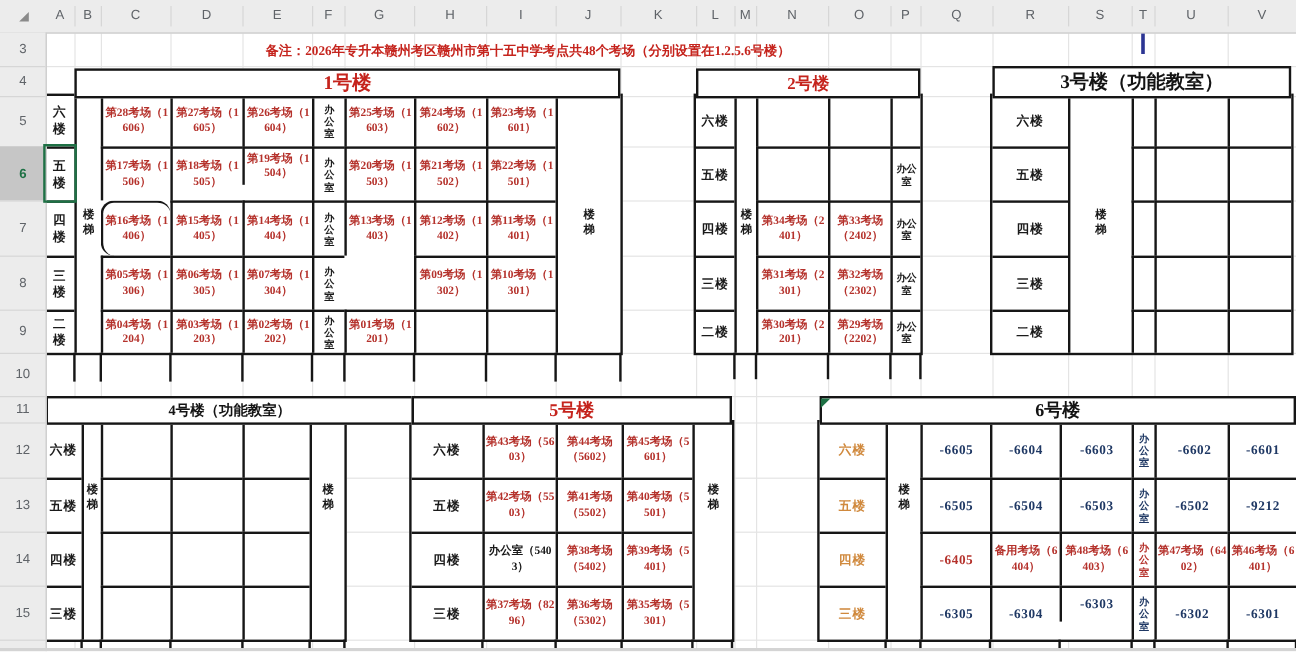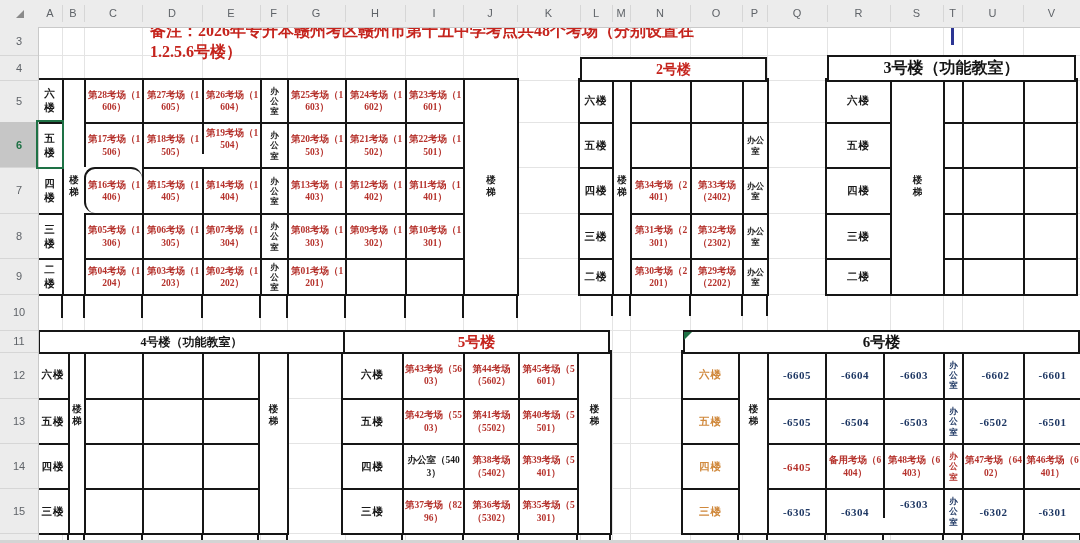--- a/index.html
+++ b/index.html
@@ -16,21 +16,21 @@
   #select-all-icon{position:absolute;left:16px;top:10px;width:0;height:0;
      border-left:8px solid transparent;border-bottom:8px solid #8a8a8a;z-index:5;}
   #bottom-band{position:absolute;left:0;top:540px;width:1080px;height:3px;background:#d4d4d4;z-index:6;}
   
   .gl-v{position:absolute;width:1px;background:#e4e4e4;z-index:0;}
   .gl-h{position:absolute;height:1px;background:#e4e4e4;z-index:0;}
   
   #note{position:absolute;left:150px;top:31px;width:580px;height:22px;z-index:2;
         display:flex;align-items:center;justify-content:center;
         font-family:"Liberation Serif","DejaVu Serif",serif;font-weight:bold;
-        font-size:16px;color:var(--red-title);}
+        font-size:11px;color:var(--red-title);}
   
   .title-box{position:absolute;background:#fff;border:2px solid var(--line);box-sizing:border-box;z-index:2;
         display:flex;align-items:center;justify-content:center;
         font-family:"Liberation Serif","DejaVu Serif",serif;font-weight:bold;}
   .title-red{color:var(--red-title);}
   .title-black{color:#141414;}
   
   .tbl{position:absolute;background:#fff;border:2px solid var(--line);box-sizing:border-box;z-index:1;}
   .cell{position:absolute;box-sizing:border-box;display:flex;align-items:center;justify-content:center;
         text-align:center;font-family:"Liberation Serif","DejaVu Serif",serif;font-weight:bold;
@@ -93,20 +93,21 @@
       <div class="gl-h" style="top: 330px; left: 38px; width: 1042px;"></div>
       <div class="gl-h" style="top: 352px; left: 38px; width: 1042px;"></div>
       <div class="gl-h" style="top: 398px; left: 38px; width: 1042px;"></div>
       <div class="gl-h" style="top: 443px; left: 38px; width: 1042px;"></div>
       <div class="gl-h" style="top: 488px; left: 38px; width: 1042px;"></div>
       <div class="gl-h" style="top: 533px; left: 38px; width: 1042px;"></div>
     </div>
 
   <div id="note">备注：2026年专升本赣州考区赣州市第十五中学考点共48个考场（分别设置在1.2.5.6号楼）</div>
 
+  <div class="title-box title-red" style="left:62px;top:57px;width:455px;height:25px;font-size:16px;">1号楼</div>
   <div class="title-box title-red" style="left:580px;top:57px;width:187px;height:25px;font-size:14px;">2号楼</div>
   <div class="title-box title-black" style="left:827px;top:55px;width:249px;height:27px;font-size:16px;">3号楼（功能教室）</div>
   <div class="title-box title-black" style="left:38px;top:330px;width:307px;height:24px;font-size:12px;">4号楼（功能教室）</div>
   <div class="title-box title-red" style="left:343px;top:330px;width:267px;height:24px;font-size:15px;">5号楼</div>
   <div class="title-box title-black" style="left:683px;top:330px;width:397px;height:24px;font-size:15px;">6号楼</div>
 
   <div id="tables-layer">
       <div class="tbl" style="left: 36px; top: 78px; width: 483px; height: 218px;">
         <div class="cell s-floor c-black" style="left: 0px; top: 0px; width: 24px; height: 42px;">六楼</div>
         <div class="cell s-floor c-black bt" style="left: 0px; top: 42px; width: 24px; height: 45px;">五楼</div>
@@ -145,21 +146,20 @@
         </div>
         <div class="cell s-office c-black bl bt" style="left: 222px; top: 133px; width: 27px; height: 45px;">
           <span class="vi">办公室</span>
         </div>
         <div class="cell s-office c-black bl bt" style="left: 222px; top: 178px; width: 27px; height: 36px;">
           <span class="vi">办公室</span>
         </div>
         <div class="cell s-exam c-red bl" style="left: 249px; top: 0px; width: 58px; height: 42px;">第25考场（1603）</div>
         <div class="cell s-exam c-red bl bt" style="left: 249px; top: 42px; width: 58px; height: 45px;">第20考场（1503）</div>
         <div class="cell s-exam c-red bl bt" style="left: 249px; top: 87px; width: 58px; height: 46px;">第13考场（1403）</div>
-        <div class="cell s-exam c-red bl bt" style="left: 249px; top: 133px; width: 58px; height: 45px;">第08考场（1303）</div>
         <div class="cell s-exam c-red bl bt" style="left: 249px; top: 178px; width: 58px; height: 36px;">第01考场（1201）</div>
         <div class="cell s-exam c-red bl" style="left: 307px; top: 0px; width: 60px; height: 42px;">第24考场（1602）</div>
         <div class="cell s-exam c-red bl bt" style="left: 307px; top: 42px; width: 60px; height: 45px;">第21考场（1502）</div>
         <div class="cell s-exam c-red bl bt" style="left: 307px; top: 87px; width: 60px; height: 46px;">第12考场（1402）</div>
         <div class="cell s-exam c-red bl bt" style="left: 307px; top: 133px; width: 60px; height: 45px;">第09考场（1302）</div>
         <div class="cell s-exam c-black bl bt" style="left: 307px; top: 178px; width: 60px; height: 36px;"></div>
         <div class="cell s-exam c-red bl" style="left: 367px; top: 0px; width: 58px; height: 42px;">第23考场（1601）</div>
         <div class="cell s-exam c-red bl bt" style="left: 367px; top: 42px; width: 58px; height: 45px;">第22考场（1501）</div>
         <div class="cell s-exam c-red bl bt" style="left: 367px; top: 87px; width: 58px; height: 46px;">第11考场（1401）</div>
         <div class="cell s-exam c-red bl bt" style="left: 367px; top: 133px; width: 58px; height: 45px;">第10考场（1301）</div>
@@ -316,21 +316,21 @@
           <span class="vi">办公室</span>
         </div>
         <div class="cell s-office c-navy bl bt" style="left: 260px; top: 136px; width: 19px; height: 45px;">
           <span class="vi">办公室</span>
         </div>
         <div class="cell s-num c-navy bl" style="left: 279px; top: 0px; width: 65px; height: 46px;">-6602</div>
         <div class="cell s-num c-navy bl bt" style="left: 279px; top: 46px; width: 61px; height: 45px;">-6502</div>
         <div class="cell s-exam c-red bl bt" style="left: 279px; top: 91px; width: 61px; height: 45px;">第47考场（6402）</div>
         <div class="cell s-num c-navy bl bt" style="left: 279px; top: 136px; width: 61px; height: 45px;">-6302</div>
         <div class="cell s-num c-navy bl" style="left: 340px; top: 0px; width: 57px; height: 46px;">-6601</div>
-        <div class="cell s-num c-navy bl bt" style="left: 340px; top: 46px; width: 57px; height: 45px;">-6501</div>
+        <div class="cell s-num c-navy bl bt" style="left: 340px; top: 46px; width: 57px; height: 45px;">-9212</div>
         <div class="cell s-exam c-red bl bt" style="left: 340px; top: 91px; width: 57px; height: 45px;">第46考场（6401）</div>
         <div class="cell s-num c-navy bl bt" style="left: 340px; top: 136px; width: 57px; height: 45px;">-6301</div>
       </div>
       <div class="stub" style="left: 737px; top: 533px; height: 7px;"></div>
       <div class="stub" style="left: 766px; top: 533px; height: 7px;"></div>
       <div class="stub" style="left: 824px; top: 533px; height: 7px;"></div>
       <div class="stub" style="left: 882px; top: 533px; height: 7px;"></div>
       <div class="stub" style="left: 942px; top: 533px; height: 7px;"></div>
       <div class="stub" style="left: 961px; top: 533px; height: 7px;"></div>
       <div class="stub" style="left: 1022px; top: 533px; height: 7px;"></div>

